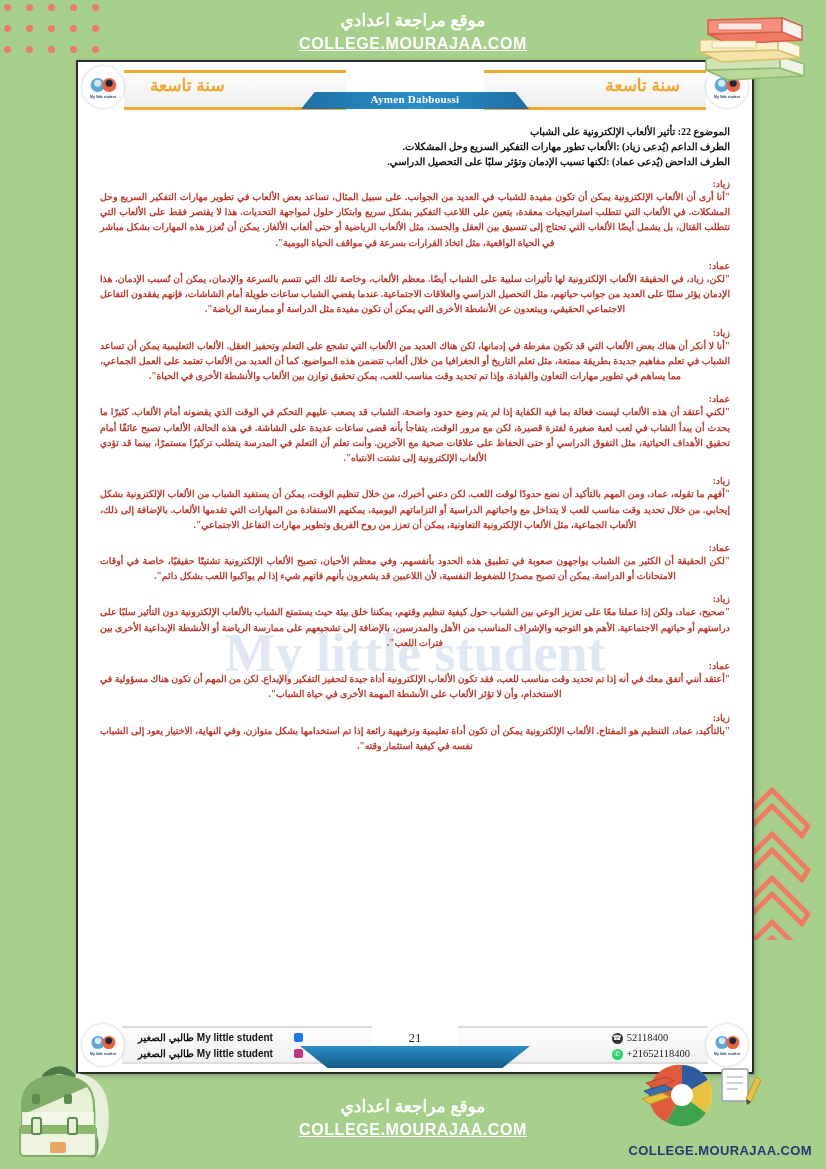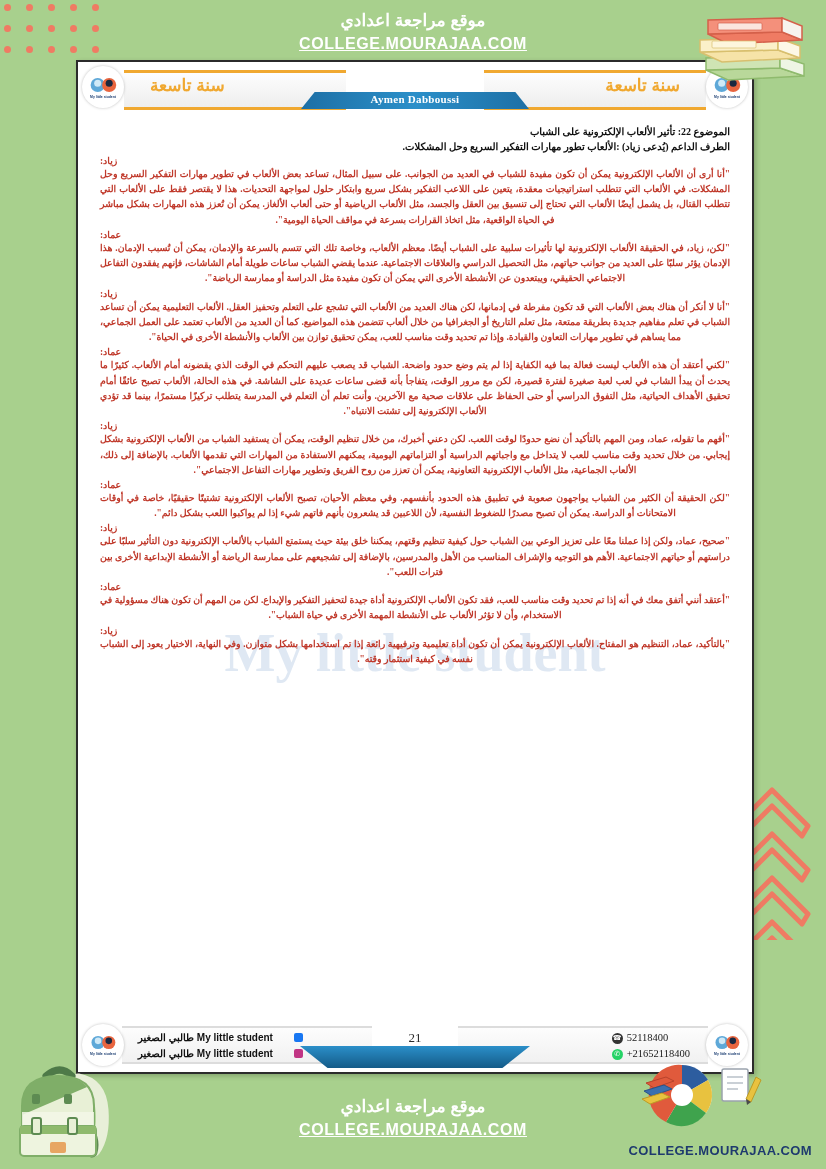--- a/index.html
+++ b/index.html
@@ -101,21 +101,21 @@
     direction:rtl;text-align:justify;
     z-index:3;
   }
   .topic-line{
     font-size:10px;font-weight:bold;color:#111111;
     direction:rtl;text-align:right;line-height:1.5;
     font-family:"Liberation Serif", serif;
   }
   .speaker{
     font-size:9.4px;font-weight:bold;color:#c0392b;
-    direction:rtl;text-align:left;margin-top:1px;
+    direction:rtl;text-align:right;margin-top:9px;
     font-family:"Liberation Serif", serif;
   }
   .speech{
     font-size:9.4px;color:#c0392b;font-weight:bold;
     direction:rtl;text-align:justify;text-align-last:center;
     line-height:1.62;margin-top:1px;
     font-family:"Liberation Serif", serif;
   }
 
   
@@ -254,20 +254,21 @@
       </svg>
       <span class="lg-txt">My little student</span>
     </div>
   </div>
 
   <div id="watermark">My little student</div>
 
   <div id="doc-body">
     <div class="topic-line">الموضوع 22: تأثير الألعاب الإلكترونية على الشباب</div>
     <div class="topic-line">الطرف الداعم (يُدعى زياد) :الألعاب تطور مهارات التفكير السريع وحل المشكلات.</div>
+    <div class="topic-line">الطرف الداحض (يُدعى عماد) :لكنها تسبب الإدمان وتؤثر سلبًا على التحصيل الدراسي.</div>
 
     <div id="dialogue-container">
         <div class="speaker">زياد:</div>
         <div class="speech">"أنا أرى أن الألعاب الإلكترونية يمكن أن تكون مفيدة للشباب في العديد من الجوانب. على سبيل المثال، تساعد بعض الألعاب في تطوير مهارات التفكير السريع وحل المشكلات. في الألعاب التي تتطلب استراتيجيات معقدة، يتعين على اللاعب التفكير بشكل سريع وابتكار حلول لمواجهة التحديات. هذا لا يقتصر فقط على الألعاب التي تتطلب القتال، بل يشمل أيضًا الألعاب التي تحتاج إلى تنسيق بين العقل والجسد، مثل الألعاب الرياضية أو حتى ألعاب الألغاز. يمكن أن تُعزز هذه المهارات بشكل مباشر في الحياة الواقعية، مثل اتخاذ القرارات بسرعة في مواقف الحياة اليومية".</div>
         <div class="speaker">عماد:</div>
         <div class="speech">"لكن، زياد، في الحقيقة الألعاب الإلكترونية لها تأثيرات سلبية على الشباب أيضًا. معظم الألعاب، وخاصة تلك التي تتسم بالسرعة والإدمان، يمكن أن تُسبب الإدمان. هذا الإدمان يؤثر سلبًا على العديد من جوانب حياتهم، مثل التحصيل الدراسي والعلاقات الاجتماعية. عندما يقضي الشباب ساعات طويلة أمام الشاشات، فإنهم يفقدون التفاعل الاجتماعي الحقيقي، ويبتعدون عن الأنشطة الأخرى التي يمكن أن تكون مفيدة مثل الدراسة أو ممارسة الرياضة".</div>
         <div class="speaker">زياد:</div>
         <div class="speech">"أنا لا أنكر أن هناك بعض الألعاب التي قد تكون مفرطة في إدمانها، لكن هناك العديد من الألعاب التي تشجع على التعلم وتحفيز العقل. الألعاب التعليمية يمكن أن تساعد الشباب في تعلم مفاهيم جديدة بطريقة ممتعة، مثل تعلم التاريخ أو الجغرافيا من خلال ألعاب تتضمن هذه المواضيع. كما أن العديد من الألعاب تعتمد على العمل الجماعي، مما يساهم في تطوير مهارات التعاون والقيادة. وإذا تم تحديد وقت مناسب للعب، يمكن تحقيق توازن بين الألعاب والأنشطة الأخرى في الحياة".</div>
         <div class="speaker">عماد:</div>
         <div class="speech">"لكني أعتقد أن هذه الألعاب ليست فعالة بما فيه الكفاية إذا لم يتم وضع حدود واضحة. الشباب قد يصعب عليهم التحكم في الوقت الذي يقضونه أمام الألعاب. كثيرًا ما يحدث أن يبدأ الشاب في لعب لعبة صغيرة لفترة قصيرة، لكن مع مرور الوقت، يتفاجأ بأنه قضى ساعات عديدة على الشاشة. في هذه الحالة، الألعاب تصبح عائقًا أمام تحقيق الأهداف الحياتية، مثل التفوق الدراسي أو حتى الحفاظ على علاقات صحية مع الآخرين. وأنت تعلم أن التعلم في المدرسة يتطلب تركيزًا مستمرًا، بينما قد تؤدي الألعاب الإلكترونية إلى تشتت الانتباه".</div>

